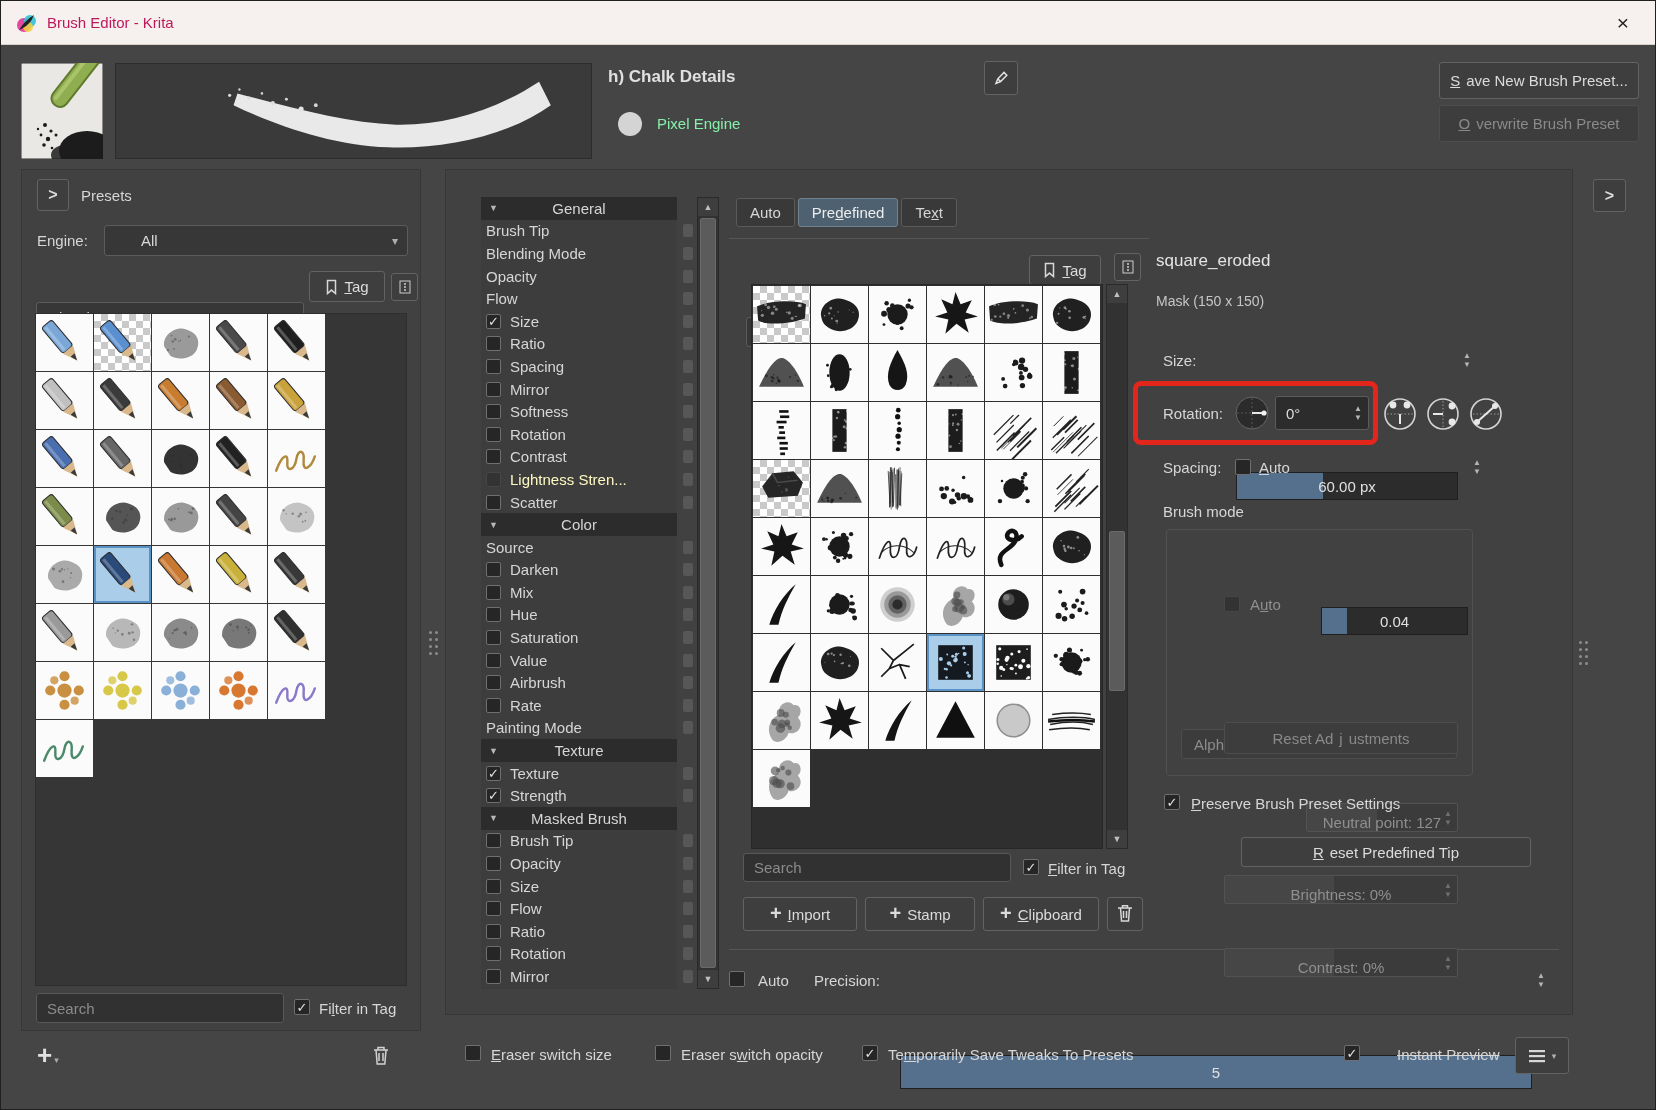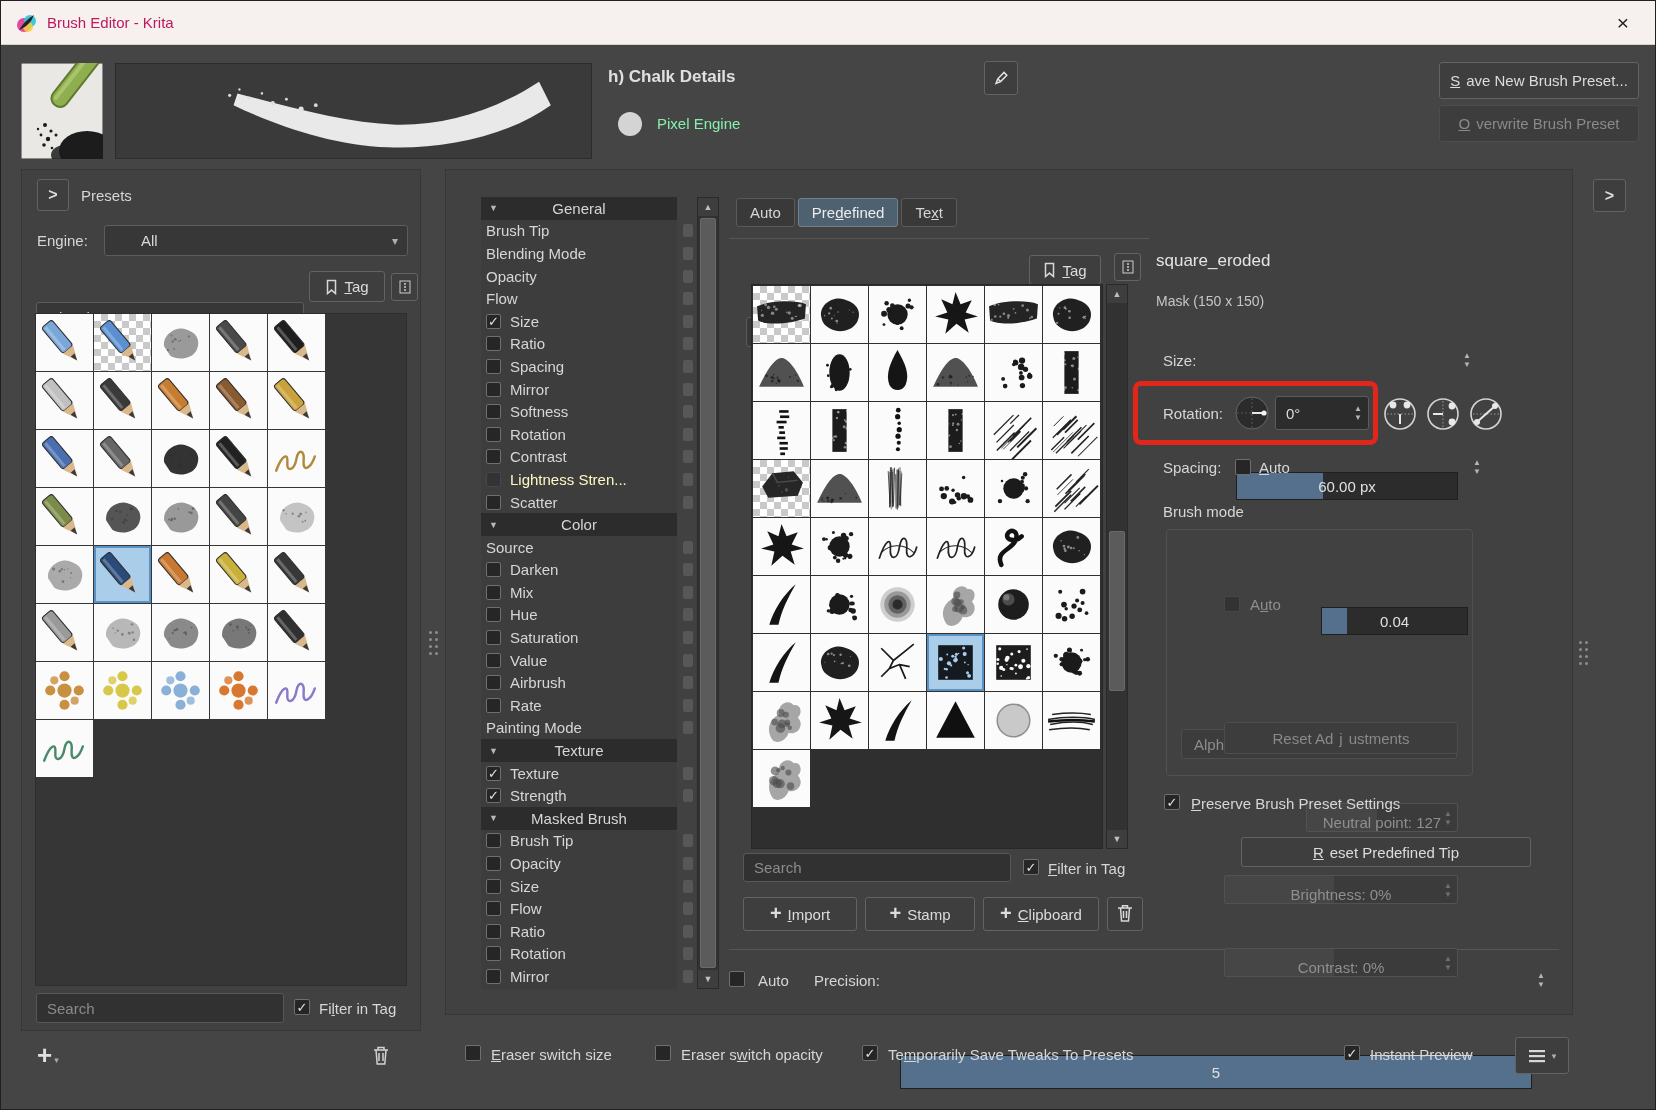--- a/index.html
+++ b/index.html
@@ -39,21 +39,21 @@
   .spin{display:flex;flex-direction:column;align-items:center;justify-content:center;
     gap:2px;width:16px;color:#b5b5b5;}
   .spin span{font-size:8px;line-height:7px;}
   .dbox{background:linear-gradient(to right,#464646 47%,#3b3b3b 47%);border:1px solid #525252;
     border-radius:2px;color:#8f8f8f;display:flex;align-items:flex-end;justify-content:center;
     position:relative;}
   .dbox .spin{position:absolute;right:1px;top:1px;bottom:1px;color:#6f6f6f;}
   .tab{height:29px;padding:0 13px;border:1px solid #5a5a5a;background:#393939;display:flex;
     align-items:center;border-radius:3px;margin-right:3px;color:#d6d6d6;}
   .tab.active{background:#4e6170;border-color:#70828f;color:#ececec;}
-  .strike{text-decoration:line-through;}
+  .strike{text-decoration:line-through;margin-left:27px;}
   .lbl{white-space:nowrap;}
   .dim{color:#8f8f8f;}
 
   
   .optlist{position:absolute;background:#3d3d3d;}
   .opt-row{position:relative;height:22.6px;display:flex;align-items:center;overflow:visible;}
   .opt-row .cb{width:15px;height:15px;margin-left:5px;}
   .opt-row .txt{margin-left:9px;white-space:nowrap;overflow:hidden;}
   .opt-row.page .txt{margin-left:5px;}
   .opt-row.header{background:#2c2c2c;justify-content:center;}

